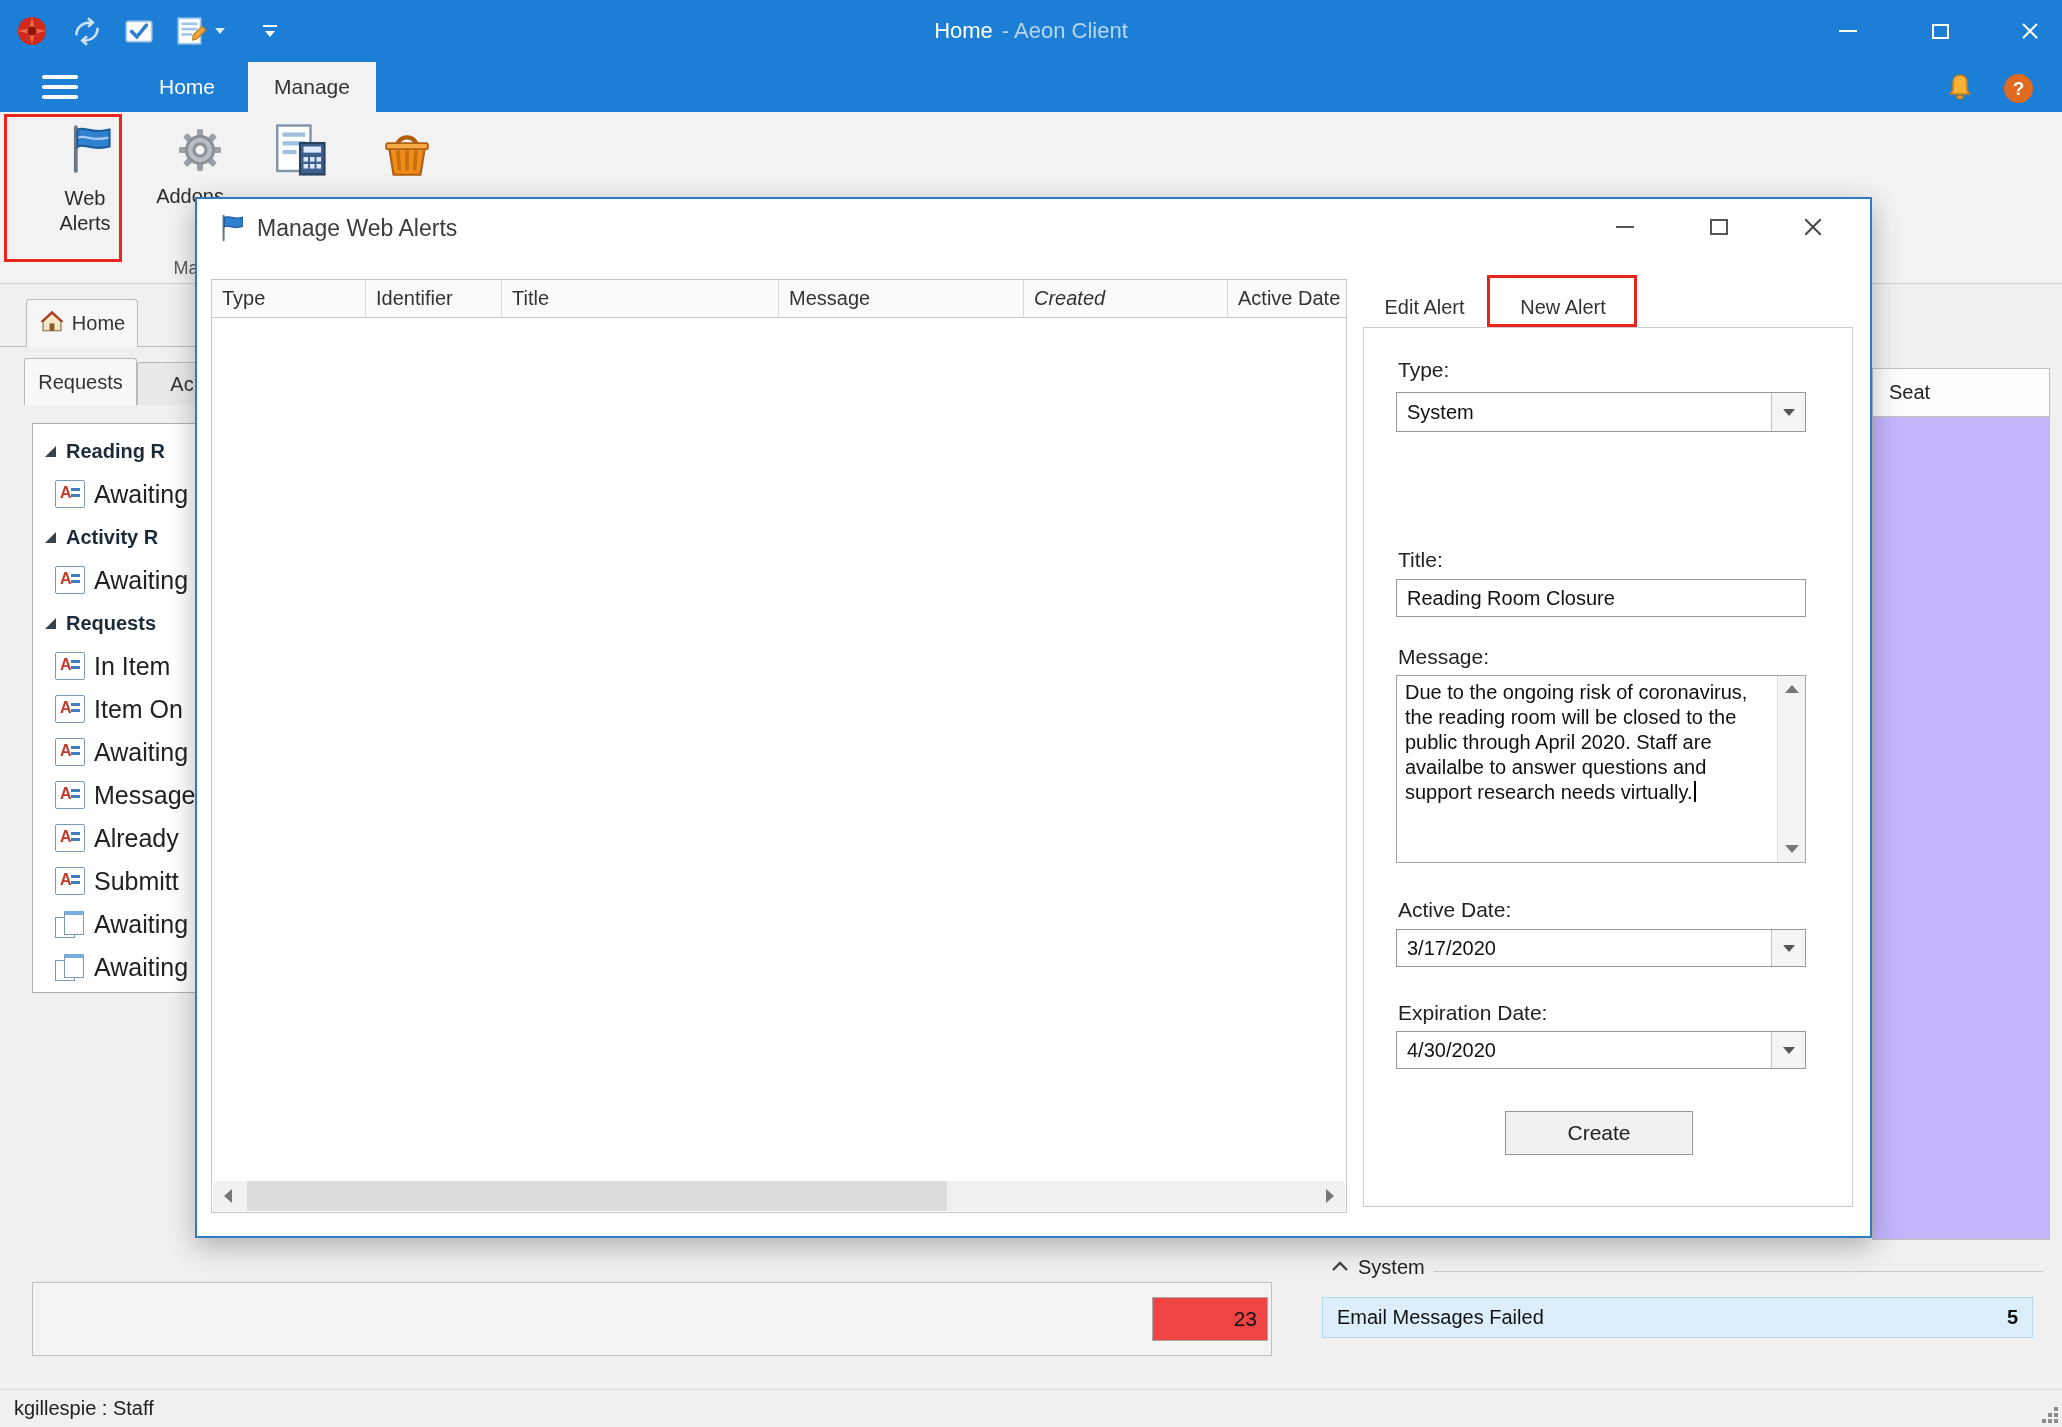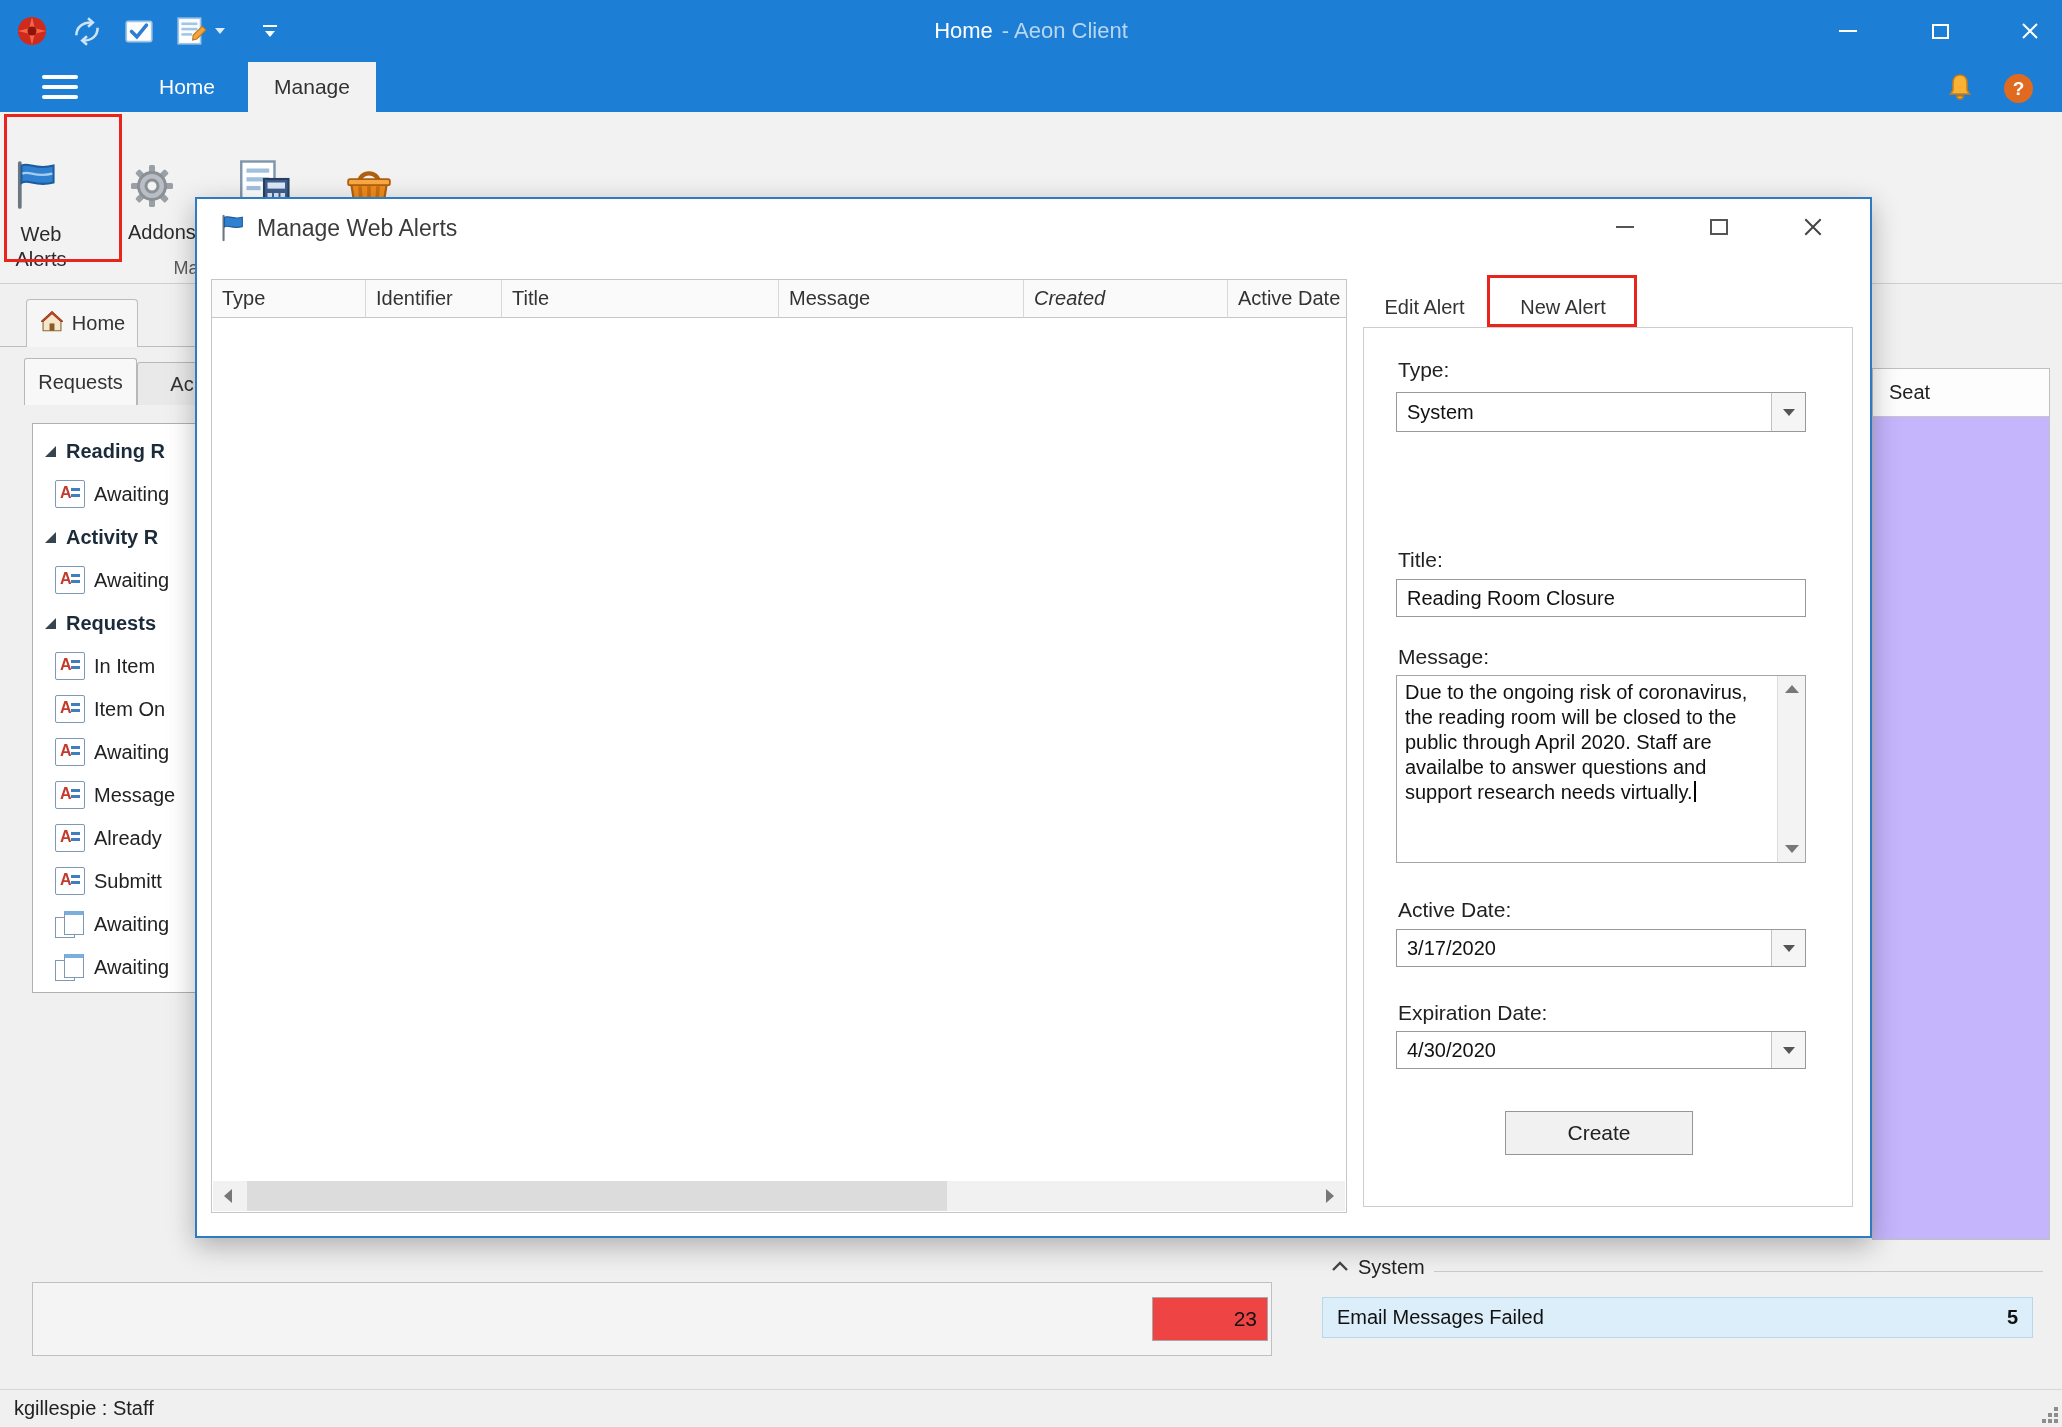--- a/index.html
+++ b/index.html
@@ -19,35 +19,35 @@
   .mini-caret{width:0;height:0;border-left:5px solid transparent;border-right:5px solid transparent;border-top:6px solid #dcebf8;}
   
   .ribbontabs{left:0;top:62px;width:2062px;height:50px;background:#1d7ed6;}
   .hamburger{position:absolute;left:42px;top:13px;width:38px;}
   .hamburger i{display:block;width:36px;height:4px;background:#fff;border-radius:2px;margin-bottom:6px;}
   .rtab{position:absolute;top:0;height:50px;line-height:50px;text-align:center;font-size:21px;color:#ffffff;}
   .rtab.active{background:#f2f2f2;color:#333;}
   .helpcircle{position:absolute;left:2004px;top:12px;width:29px;height:29px;border-radius:50%;background:#e06a1f;color:#fff;font-weight:bold;font-size:19px;display:flex;align-items:center;justify-content:center;}
   
   .ribbonbody{left:0;top:112px;width:2062px;height:172px;background:#f2f2f2;border-bottom:1px solid #d0d0d0;}
-  .rbtn{position:absolute;top:6px;height:142px;display:flex;flex-direction:column;align-items:flex-start;cursor:default;margin-top:36px;}
+  .rbtn{position:absolute;top:6px;height:142px;display:flex;flex-direction:column;align-items:flex-end;cursor:default;}
   .rbtn .rlabel{font-size:20px;line-height:25px;text-align:center;color:#2b2b2b;margin-top:6px;}
   .grouplabel{position:absolute;left:6px;top:146px;width:400px;height:22px;text-align:center;font-size:18px;color:#5a5a5a;}
   
   .annotation{border:3px solid #e8241c;z-index:30;}
   
   .doctab{left:26px;top:299px;width:112px;height:48px;background:#f6f6f6;border:1px solid #bcbcbc;border-bottom:none;border-radius:4px 4px 0 0;display:flex;align-items:center;justify-content:center;gap:7px;font-size:20px;color:#333;}
   .tabline{left:0;top:346px;width:195px;height:1px;background:#bcbcbc;}
   .subtab{position:absolute;font-size:20px;display:flex;align-items:center;justify-content:center;border:1px solid #b8b8b8;border-bottom:none;border-radius:3px 3px 0 0;color:#333;}
   .subtab.active{left:24px;top:358px;width:113px;height:47px;background:#f8f8f8;}
   .subtab.inactive{left:137px;top:362px;width:90px;height:43px;background:#e9e9e9;}
   .treepanel{left:32px;top:423px;width:200px;height:570px;background:#fff;border:1px solid #b0b0b0;overflow:hidden;}
   .trow{position:absolute;left:0;width:198px;height:38px;display:flex;align-items:center;}
   .trow.group{font-weight:bold;color:#1c2b3a;font-size:20px;}
-  .trow.item{font-size:20px;color:#222;}
+  .trow.item{font-size:25px;color:#222;}
   .texp{width:0;height:0;border-left:11px solid transparent;border-bottom:11px solid #35444f;margin:0 10px 0 12px;flex:none;}
   .ticon{width:30px;height:28px;position:relative;flex:none;margin:0 9px 0 22px;}
   .adoc{border:1px solid #7f99b4;background:#fff;border-radius:2px;}
   .adoc::before{content:"A";position:absolute;left:4px;top:3px;font-size:16px;line-height:18px;font-weight:bold;color:#c43a2a;}
   .adoc::after{content:"";position:absolute;right:4px;top:7px;width:9px;height:3px;background:#3f7fbf;box-shadow:0 6px 0 #3f7fbf;}
   .docstack::before{content:"";position:absolute;left:0;top:7px;width:18px;height:19px;background:#fff;border:1px solid #7f99b4;}
   .docstack::after{content:"";position:absolute;left:9px;top:1px;width:18px;height:19px;background:#fff;border:1px solid #7f99b4;border-top:4px solid #79aede;}
   .footerpanel{left:32px;top:1282px;width:1240px;height:74px;background:#f4f4f4;border:1px solid #c0c0c0;}
   .countbox{position:absolute;right:3px;top:14px;width:116px;height:44px;background:#ef4444;border:1px solid #a8a8a8;font-size:21px;line-height:42px;text-align:right;padding-right:10px;color:#111;}
   .rightpanel{left:1872px;top:368px;width:178px;height:872px;background:#c4b5fd;border:1px solid #c0c0c0;}

